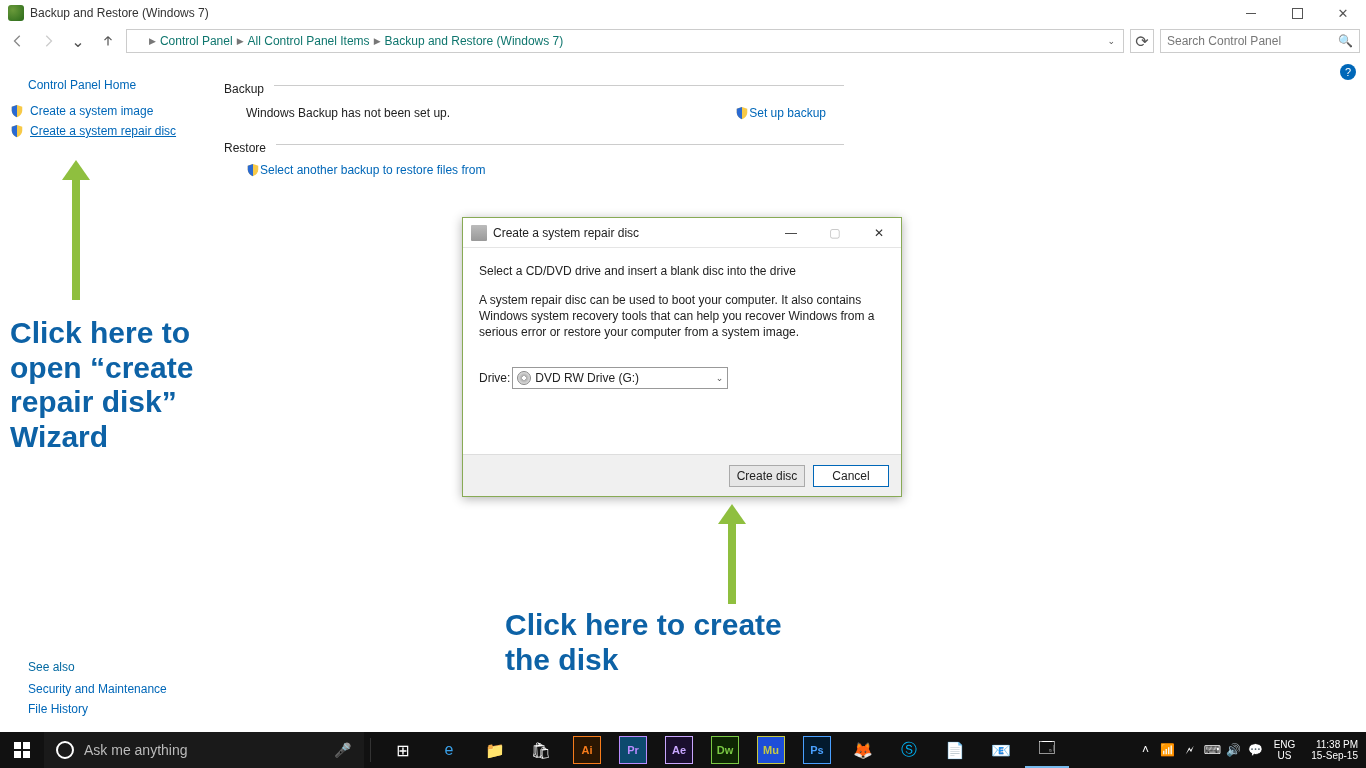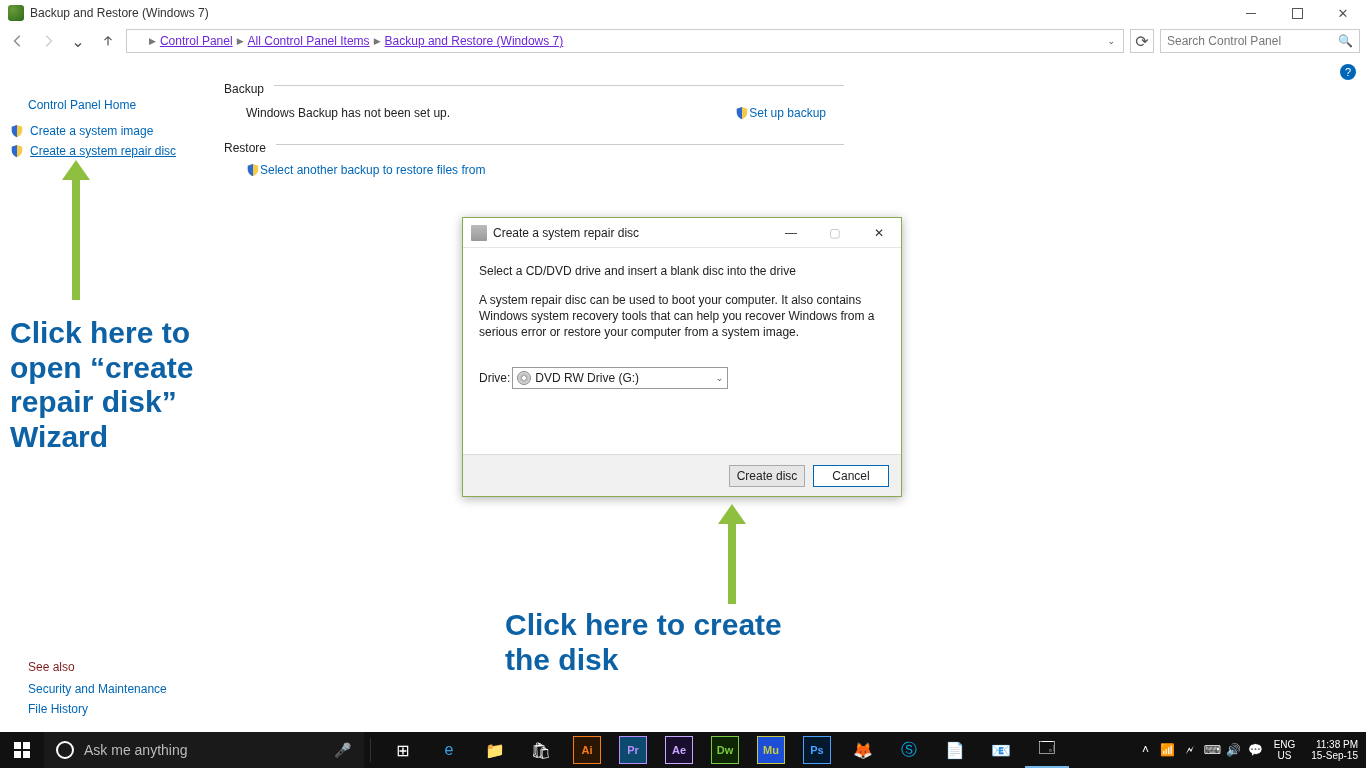--- a/index.html
+++ b/index.html
@@ -12,38 +12,38 @@
 .winbtns div { width: 46px; height: 26px; display: flex; align-items: center; justify-content: center; color: #555; font-size: 12px; }
 .winbtns .min::before { content: ""; width: 10px; border-top: 1px solid #555; }
 .winbtns .max::before { content: ""; width: 9px; height: 9px; border: 1px solid #555; }
 .winbtns .close::before { content: "✕"; font-size: 13px; }
 
 
 .navbar { height: 30px; display: flex; align-items: center; padding: 0 6px; gap: 6px; }
 .navbtn { width: 24px; height: 24px; display: flex; align-items: center; justify-content: center; color: #888; }
 .navbtn svg { width: 14px; height: 14px; }
 .addr { flex: 1; height: 24px; border: 1px solid #ccc; display: flex; align-items: center; padding: 0 4px; font-size: 12px; color: #111; gap: 4px; }
-.addr .crumb { color: #6d28d9; text-decoration: underline; }
+.addr .crumb { color: #0f766e; }
 .addr .sep { color: #777; font-size: 9px; }
 .addr .drop { margin-left: auto; color: #555; font-size: 9px; padding-right: 4px; }
 .refresh { width: 24px; height: 24px; border: 1px solid #ccc; display: flex; align-items: center; justify-content: center; color: #555; }
 .searchbox { width: 200px; height: 24px; border: 1px solid #ccc; display: flex; align-items: center; padding: 0 6px; font-size: 12px; color: #777; }
 .searchbox .mag { margin-left: auto; }
 
 
 .help { position: absolute; right: 10px; top: 64px; width: 16px; height: 16px; border-radius: 50%; background: #0067b8; color: #fff; font-size: 11px; display: flex; align-items: center; justify-content: center; }
 
 
-.sidebar { position: absolute; left: 10px; top: 92px; width: 200px; font-size: 12px; }
+.sidebar { position: absolute; left: 10px; top: 72px; width: 200px; font-size: 12px; }
 .sidebar .hd { color: #0067b8; margin: 6px 18px 12px; }
 .sidebar .lnk { display: flex; align-items: center; gap: 6px; margin: 6px 0; color: #0067b8; cursor: pointer; }
 .sidebar .lnk.active span { text-decoration: underline; }
 .shield { width: 14px; height: 14px; }
 .seealso { position: absolute; left: 28px; bottom: 46px; font-size: 12px; }
-.seealso .hdr { color: #7f1d1d; margin-bottom: 8px; }
+.seealso .hdr { color: #0369a1; margin-bottom: 8px; }
 .seealso .slnk { color: #0067b8; margin: 6px 0; }
 
 
 .main { position: absolute; left: 224px; top: 82px; width: 620px; font-size: 12px; color: #222; }
 .main h2 { color: #0067b8; font-weight: 400; font-size: 18px; margin-bottom: 18px; }
 .main .sectlabel { font-size: 12px; color: #222; }
 .main hr { border: none; border-top: 1px solid #ccc; margin: 2px 0 10px 54px; }
 .main .row { display: flex; align-items: center; margin-left: 22px; }
 .link { color: #0067b8; cursor: pointer; }
 .linkwrap { display: inline-flex; align-items: center; gap: 0; }

